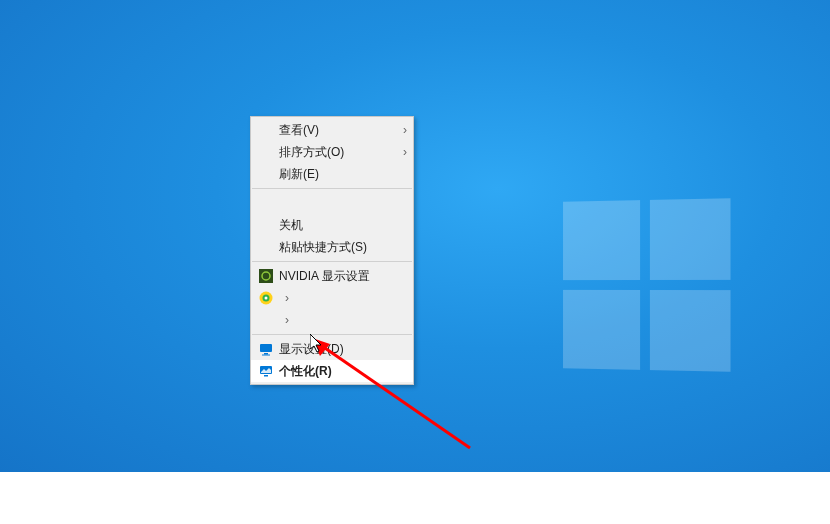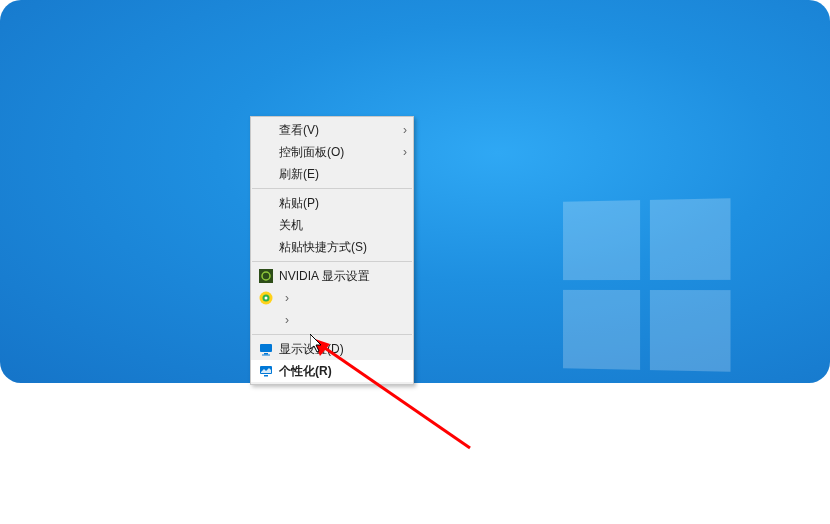--- a/index.html
+++ b/index.html
@@ -1,22 +1,21 @@
 <!DOCTYPE html>
 <html><head>
   <meta charset="utf-8">
   <style>
     * { margin: 0; padding: 0; box-sizing: border-box; }
     html, body { width: 830px; height: 524px; overflow: hidden; font-family: "Microsoft YaHei", "Segoe UI", sans-serif; }
     .desktop {
       width: 830px;
-      height: 383px;
+      height: 472px;
       background: radial-gradient(ellipse at 60% 40%, #2fa8f4 0%, #1e8fe0 40%, #1574c8 100%);
       position: relative;
-      border-radius: 21px;
     }
     .win-logo {
       position: absolute;
       right: 100px;
       top: 200px;
       width: 170px;
       height: 170px;
       display: grid;
       grid-template-columns: 1fr 1fr;
       grid-template-rows: 1fr 1fr;
@@ -103,32 +102,31 @@
   </div>
 
   <div class="context-menu" id="ctxmenu">
       <div class="menu-item">
         <span class="menu-icon"></span>
         <span class="menu-label">查看(V)</span>
         <span class="menu-arrow">›</span>
       </div>
       <div class="menu-item">
         <span class="menu-icon"></span>
-        <span class="menu-label">控制面板(O)</span>
+        <span class="menu-label">排序方式(O)</span>
         <span class="menu-arrow">›</span>
       </div>
       <div class="menu-item">
         <span class="menu-icon"></span>
         <span class="menu-label">刷新(E)</span>
         <span class="menu-arrow"></span>
       </div>
       <div class="menu-sep"></div>
       <div class="menu-item">
         <span class="menu-icon"></span>
-        <span class="menu-label">粘贴(P)</span>
         <span class="menu-arrow"></span>
       </div>
       <div class="menu-item">
         <span class="menu-icon"></span>
         <span class="menu-label">关机</span>
         <span class="menu-arrow"></span>
       </div>
       <div class="menu-item">
         <span class="menu-icon"></span>
         <span class="menu-label">粘贴快捷方式(S)</span>

